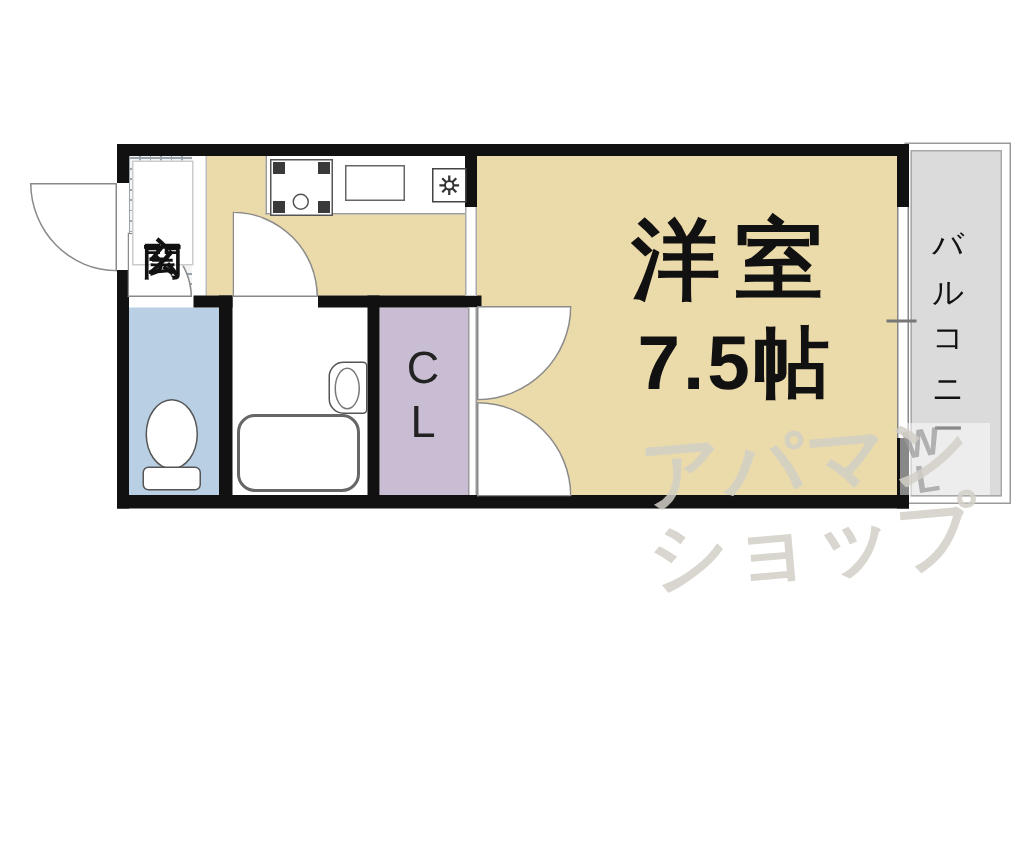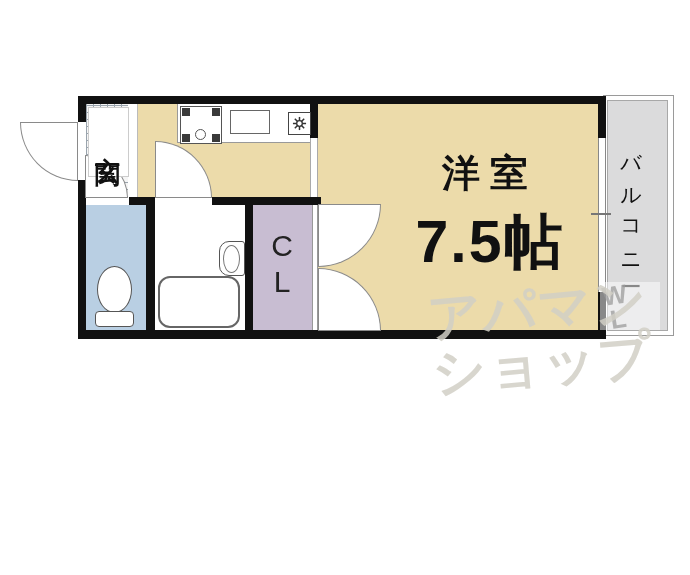--- a/index.html
+++ b/index.html
@@ -71,22 +71,22 @@
   .washbasin{left:219px;top:241px;width:26px;height:35px;border-radius:10px 3px 3px 10px;}
   .basin-inner{position:absolute;left:3px;top:3px;width:15px;height:26px;border:1px solid #777;border-radius:50%;}
 
   
   .entrance-label-box{left:88px;top:107px;width:39px;height:68px;background:#fff;border:1px solid #ccc;
       display:flex;align-items:center;justify-content:center;}
   .entrance-label{writing-mode:vertical-rl;font-size:25px;font-weight:600;letter-spacing:5px;color:#111;}
   .cl-label{left:253px;top:228px;width:58px;text-align:center;color:#222;font-size:30px;line-height:36px;font-weight:500;}
   .cl-label span{display:block;}
   .main-label{left:330px;top:140px;width:320px;text-align:center;color:#111;font-weight:600;}
-  .main-label .l1{display:block;font-size:38px;line-height:66px;letter-spacing:10px;text-align:center;}
-  .main-label .l2{display:block;font-size:59px;line-height:72px;letter-spacing:2px;}
+  .main-label .l1{display:block;font-size:59px;line-height:66px;letter-spacing:10px;text-align:center;}
+  .main-label .l2{display:block;font-size:51px;line-height:72px;letter-spacing:2px;}
 
   
   .wm-backing{left:600px;top:282px;width:60px;height:48px;background:rgba(255,255,255,0.5);}
   .watermark{left:424px;top:281px;width:232px;text-align:center;font-weight:bold;
              font-size:53px;line-height:55px;color:rgba(209,207,198,0.85);
              transform:rotate(-5deg);letter-spacing:1px;}
   .watermark span{display:block;}
   .wm-mark{left:604px;top:283px;font-size:26px;font-weight:bold;line-height:24px;
            color:rgba(155,155,155,0.75);transform:rotate(-9deg);text-align:center;}
   .wm-mark span{display:block;}

